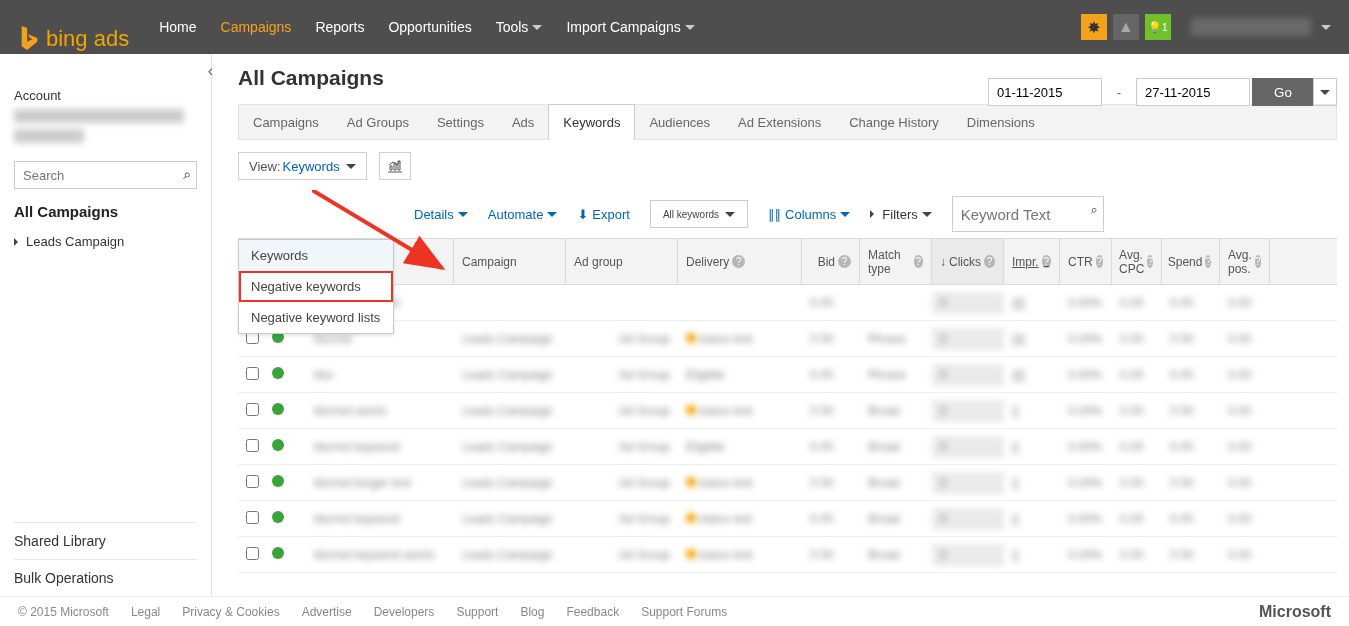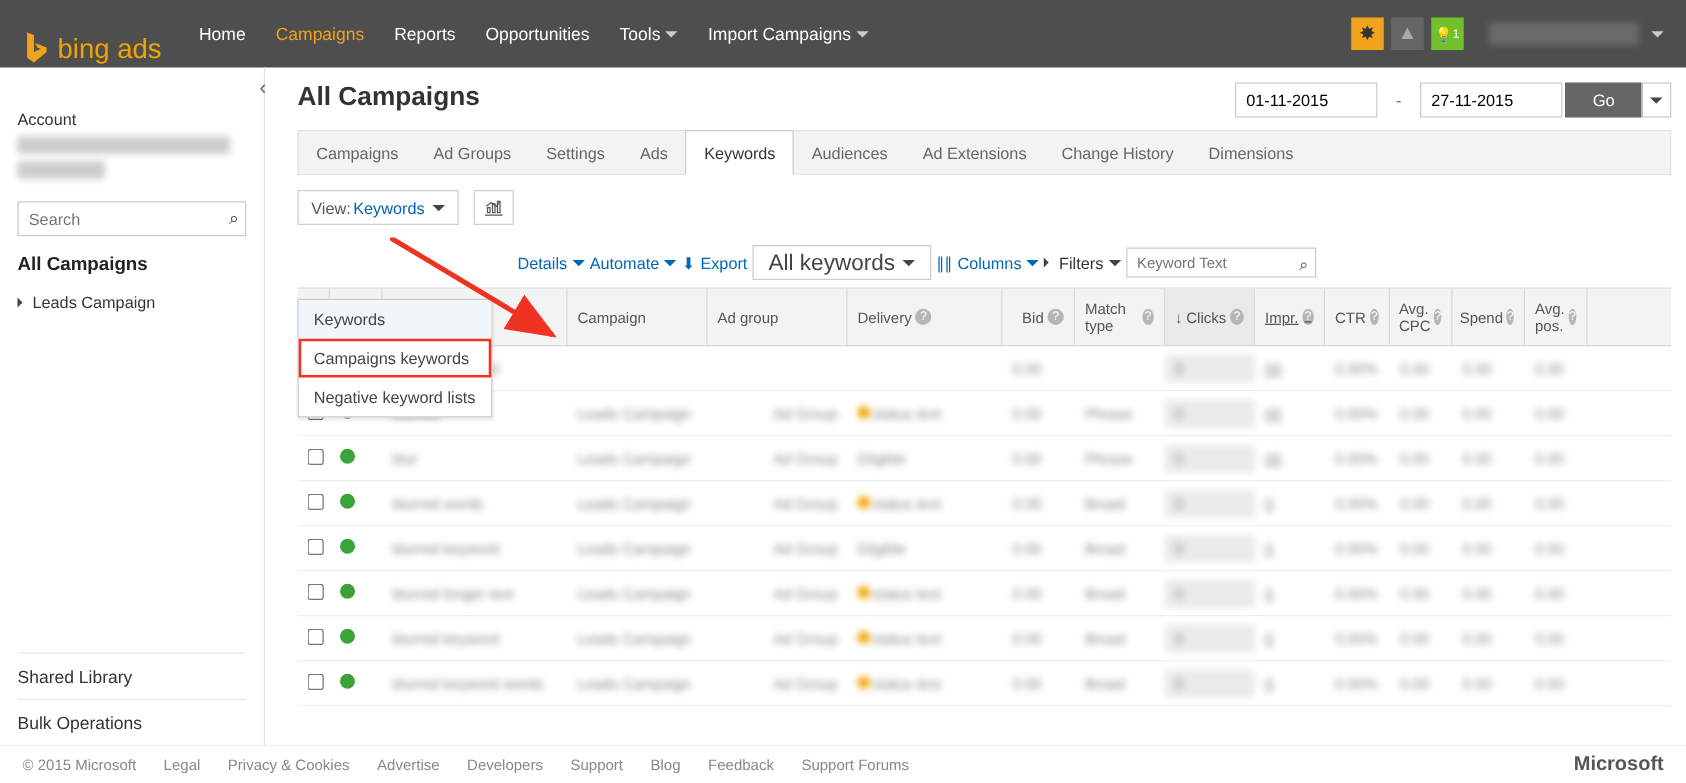--- a/index.html
+++ b/index.html
@@ -27,47 +27,47 @@
 .sb-search{position:relative;margin:18px 0 14px;}
 .sb-search input{width:100%;height:28px;border:1px solid #ccc;padding:0 24px 0 8px;font-size:13px;}
 .sb-search .mag{position:absolute;right:6px;top:5px;font-size:14px;color:#444;}
 .sb-root{font-weight:600;color:#222;margin:14px 0;font-size:15px;}
 .sb-item{color:#333;font-size:13px;cursor:pointer;}
 .sb-item .caret-r{border:4px solid transparent;border-left-color:#444;display:inline-block;margin-right:4px;}
 .sb-bottom{position:absolute;bottom:0;left:14px;right:14px;}
 .sb-link{display:block;padding:10px 0;border-top:1px solid #e7e7e7;color:#333;cursor:pointer;font-size:14px;}
 .main{flex:1;padding:12px 0 0 26px;position:relative;overflow:hidden;}
 .page-title{font-size:21px;font-weight:600;color:#333;margin-bottom:14px;}
-.date-bar{position:absolute;right:12px;top:12px;display:flex;align-items:center;gap:0;}
+.date-bar{position:absolute;right:12px;top:24px;display:flex;align-items:center;gap:0;}
 .date-bar input{width:114px;height:28px;border:1px solid #ccc;padding:0 8px;font-size:13px;}
 .date-sep{width:34px;height:28px;display:flex;align-items:center;justify-content:center;color:#666;}
 .btn-go{width:62px;height:28px;background:#666;color:#fff;border:none;cursor:pointer;margin-left:2px;}
 .dd-big{border:1px solid #ccc;width:24px;height:28px;display:flex;align-items:center;justify-content:center;margin-left:-1px;cursor:pointer;}
 .dd-big span{border:5px solid transparent;border-top-color:#444;display:inline-block;position:relative;top:3px;}
 .subtabs{display:flex;background:#f3f3f3;border:1px solid #e4e4e4;height:36px;margin-right:12px;}
 .subtab{padding:0 14px;display:flex;align-items:center;color:#666;font-size:13px;cursor:pointer;}
 .subtab.active{background:#fff;color:#333;border:1px solid #ccc;border-bottom:1px solid #fff;margin:-1px 0;font-weight:400;}
 .view-row{display:flex;align-items:center;gap:12px;margin:12px 0 10px;}
 .view-dd{border:1px solid #cfcfcf;height:28px;display:flex;align-items:center;padding:0 10px;cursor:pointer;font-size:13px;background:#fff;}
 .view-dd .lbl{color:#555;}
 .view-dd .val{color:#0062b3;margin-left:2px;}
 .view-dd .caret{border:5px solid transparent;border-top-color:#444;display:inline-block;margin-left:6px;position:relative;top:3px;}
 .chart-btn{border:1px solid #cfcfcf;height:28px;width:32px;display:flex;align-items:center;justify-content:center;cursor:pointer;}
 .view-menu{position:absolute;top:185px;left:26px;width:156px;background:#fff;border:1px solid #c9c9c9;z-index:10;box-shadow:0 2px 3px rgba(0,0,0,.1);}
 .view-menu div{padding:8px 12px;font-size:13px;color:#444;cursor:pointer;}
 .view-menu div.sel{background:#f1f6fb;}
 .view-menu div.highlight{outline:2px solid #e32;outline-offset:-2px;}
-.toolbar{display:flex;align-items:center;gap:4px;margin:8px 0 0;padding:6px 0;}
+.toolbar{display:flex;align-items:center;gap:20px;margin:8px 0 0;padding:6px 0;}
 .hlink{color:#0067b8;font-size:13px;cursor:pointer;display:flex;align-items:center;gap:4px;}
 .hlink .caret{border:5px solid transparent;border-top-color:#0067b8;position:relative;top:3px;}
-.tb-box{border:1px solid #ccc;height:28px;padding:0 12px;display:flex;align-items:center;gap:6px;font-size:18px;cursor:pointer;}
+.tb-box{border:1px solid #ccc;height:28px;padding:0 12px;display:flex;align-items:center;gap:6px;font-size:10px;cursor:pointer;}
 .tb-box .caret{border:5px solid transparent;border-top-color:#444;position:relative;top:3px;}
 .filter-caret{border:4px solid transparent;border-left-color:#444;display:inline-block;}
 .kw-search{position:relative;}
-.kw-search input{width:152px;height:24px;border:1px solid #ccc;padding:0 26px 0 8px;font-size:12px;}
+.kw-search input{width:152px;height:36px;border:1px solid #ccc;padding:0 26px 0 8px;font-size:15px;}
 .kw-search .mag{position:absolute;right:6px;top:6px;color:#444;}
 .table{border-top:1px solid #d9d9d9;margin-right:12px;}
 .thead{display:flex;background:#f3f3f3;height:46px;border-bottom:1px solid #d9d9d9;}
 .th{border-right:1px solid #d9d9d9;padding:6px 8px;font-size:12px;color:#555;display:flex;align-items:center;gap:3px;}
 .help{width:13px;height:13px;border-radius:50%;background:#b6b6b6;color:#fff;font-size:10px;display:inline-flex;align-items:center;justify-content:center;}
 .col-cb{width:26px;justify-content:center;}
 .col-st{width:42px;justify-content:center;}
 .col-kw{width:148px;}
 .col-camp{width:112px;}
 .col-ag{width:112px;text-align:right;}
@@ -173,21 +173,21 @@
       <div class="chart-btn">
         <svg width="16" height="14" viewBox="0 0 16 14">
             <path stroke="#555" fill="none" d="M1 13h14M3 11V7h2v4zM7 11V4h2v7zM11 11V2h2v9z"></path>
             <path stroke="#555" fill="none" d="M2 6l4-3 4 3 3-4"></path>
           </svg>
       </div>
     </div>
 
     <div class="view-menu">
       <div class="sel">Keywords</div>
-      <div class="highlight">Campaigns keywords</div>
+      <div class="highlight">Negative keywords</div>
       <div>Negative keyword lists</div>
     </div>
 
     <div class="toolbar" style="margin-left:176px;">
       <span class="hlink">
           <span>Details</span>
           <span class="caret"></span>
         </span>
       <span class="hlink">
           <span>Automate</span>

